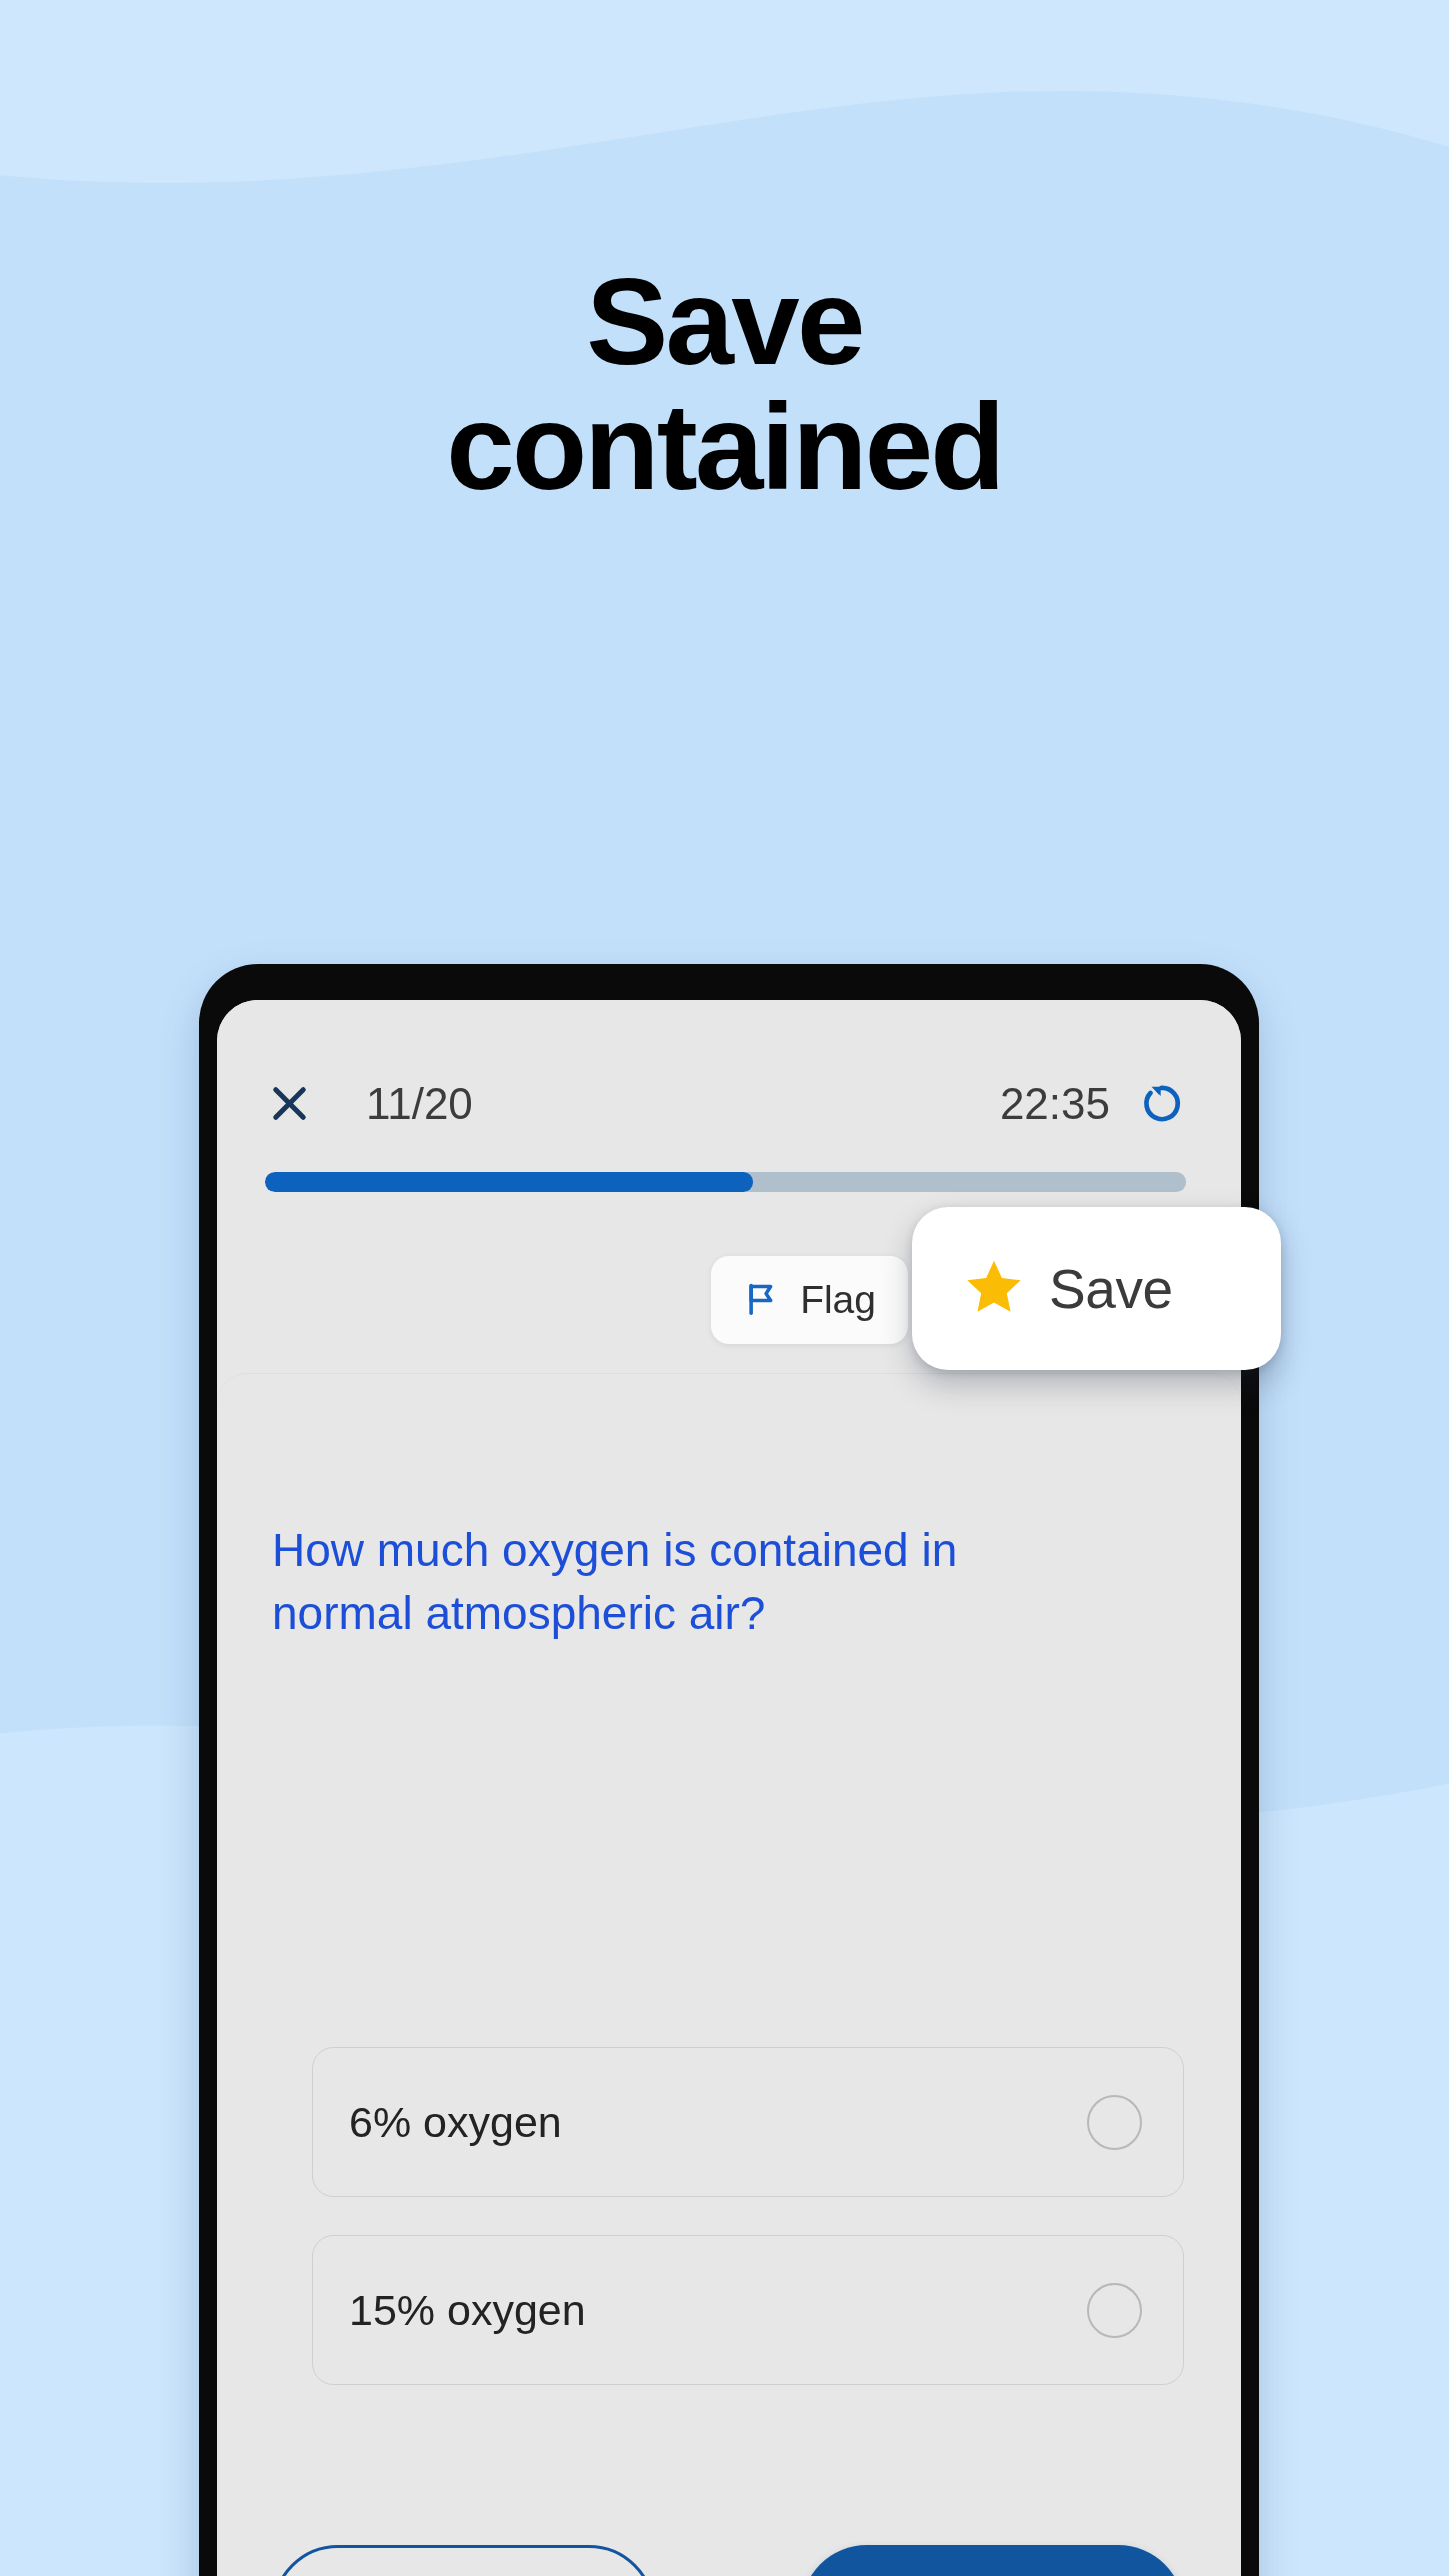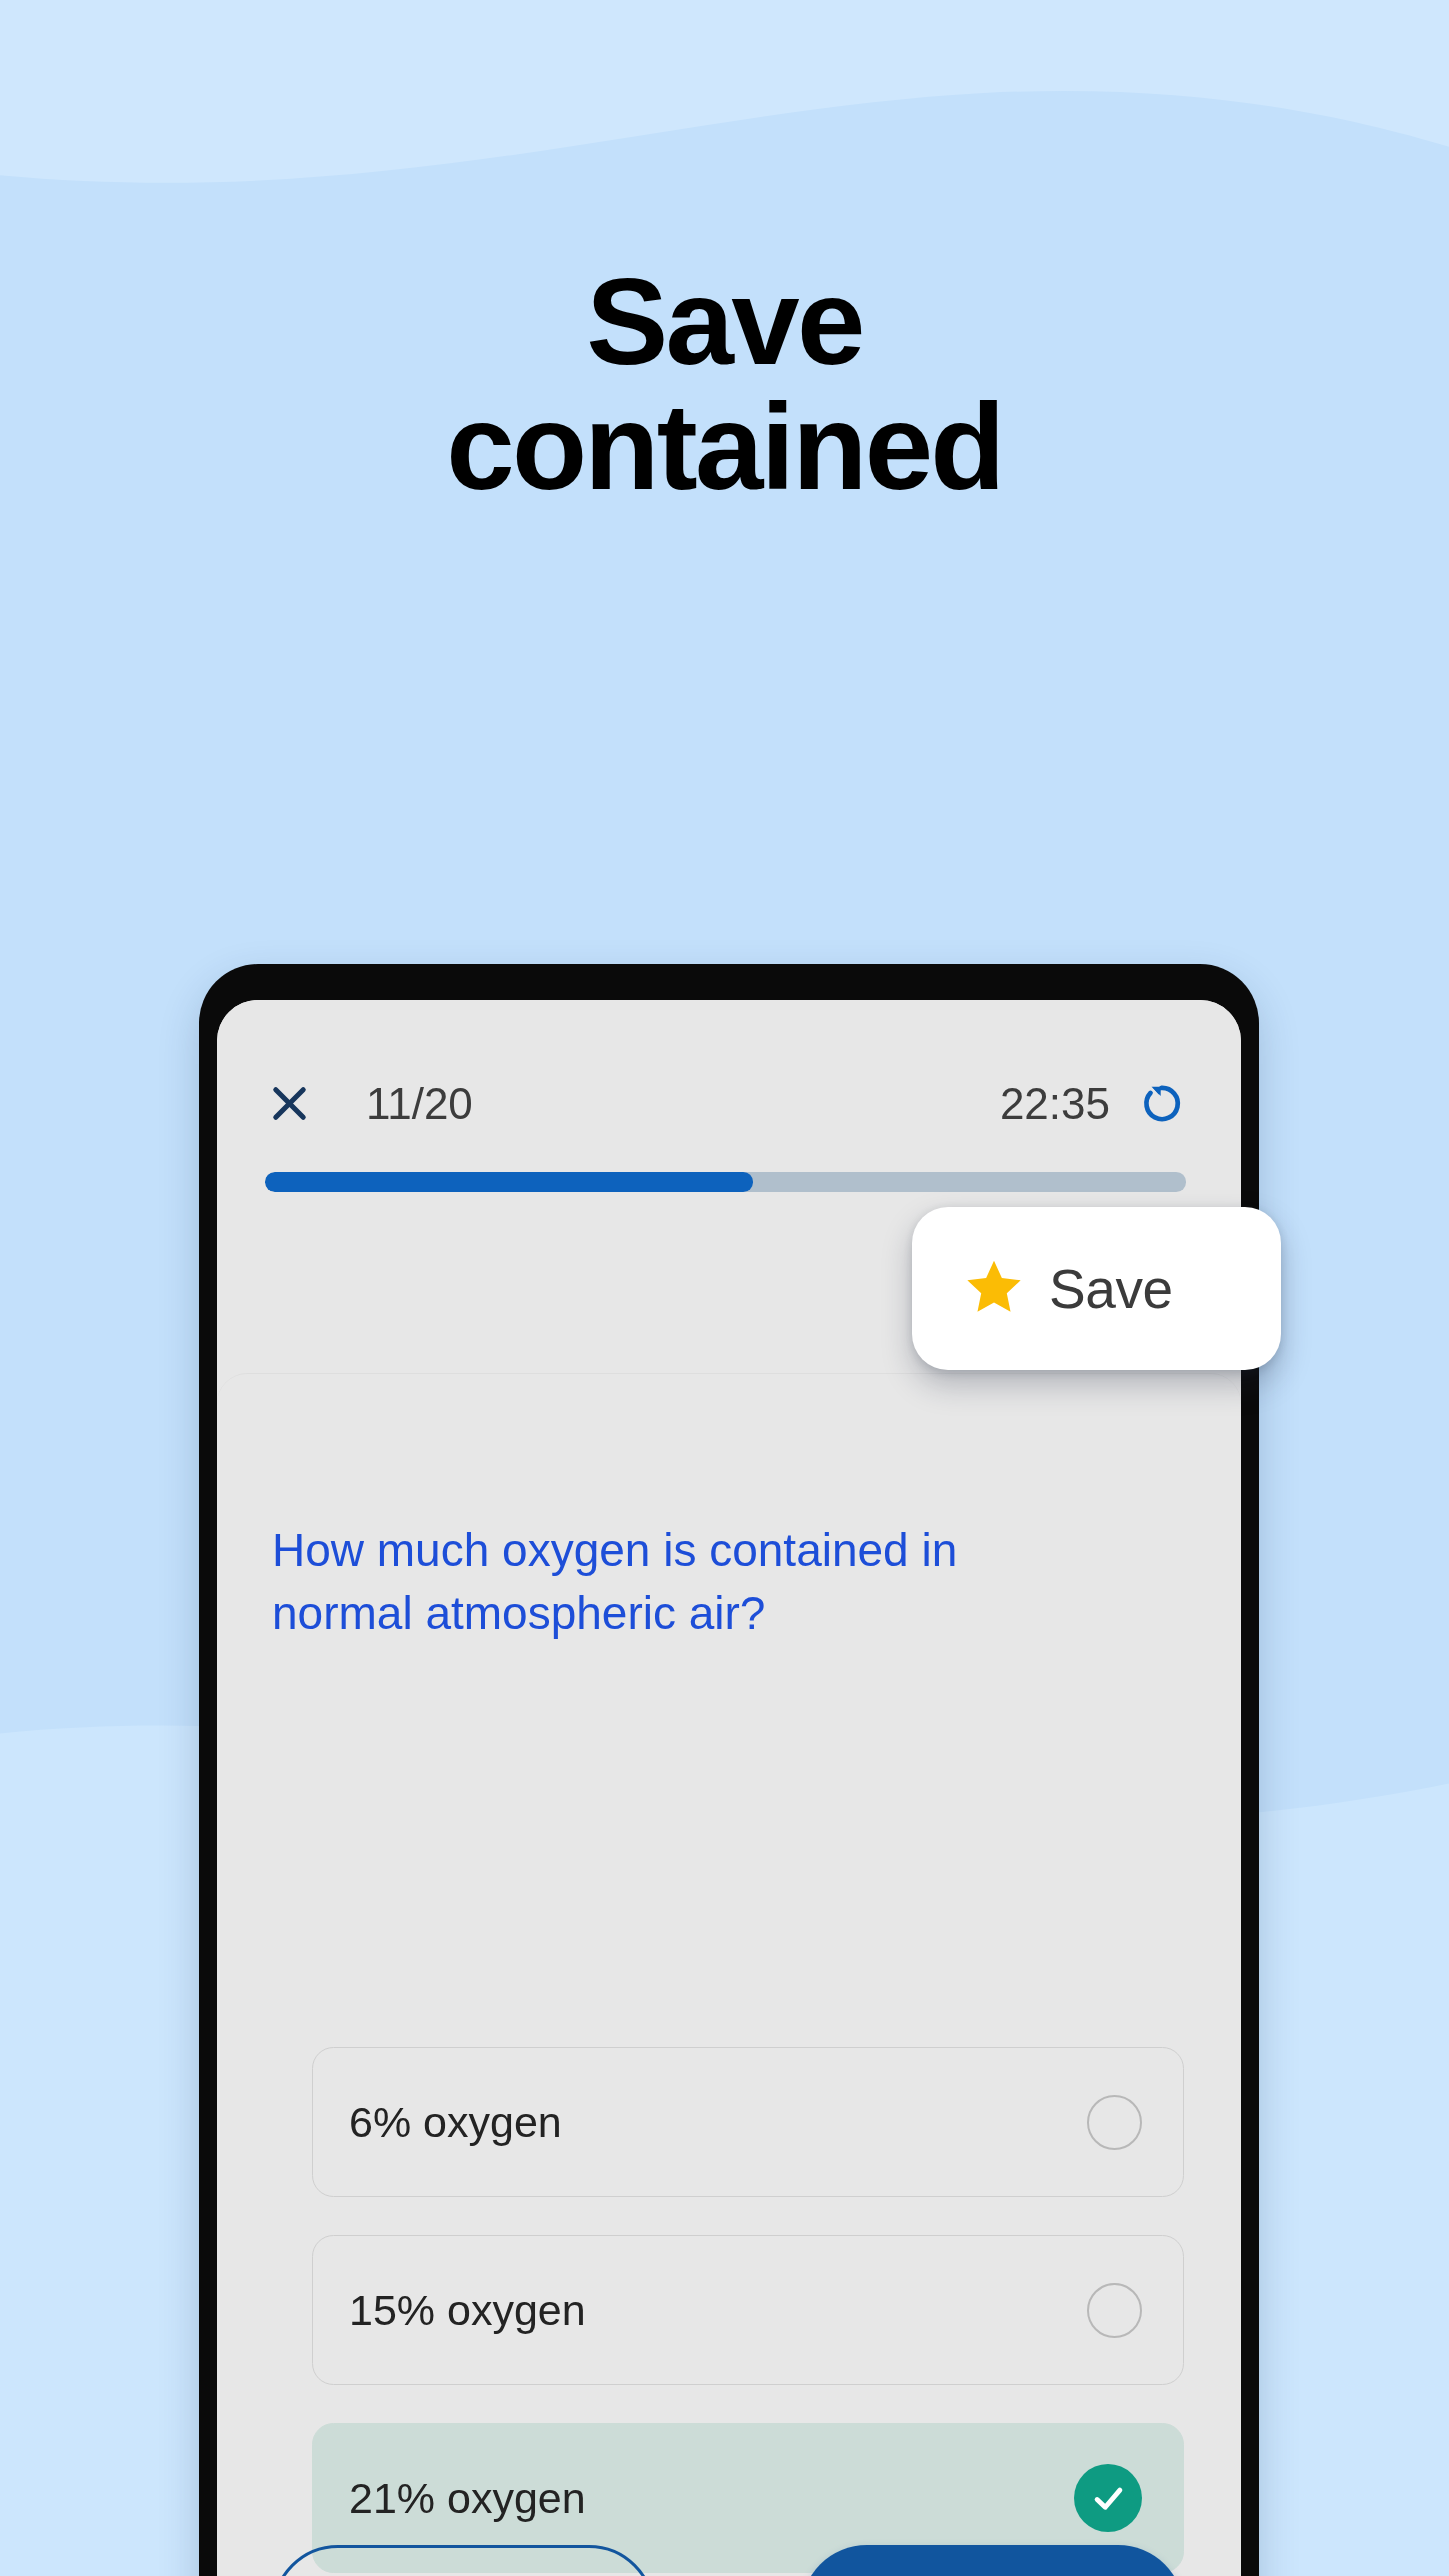--- a/index.html
+++ b/index.html
@@ -322,45 +322,48 @@
             <polyline points="11.6,8.2 11.6,3.4 6.9,3.4" fill="#0d62bd" stroke="none"></polyline>
             <path d="M12 4 L7.6 4 L10.6 7.4 Z" fill="#0d62bd" stroke="none"></path>
           </svg>
         </div>
       </div>
       <div class="progress-track">
         <div class="progress-fill" id="progress-fill" style="width: 53%;"></div>
       </div>
     </div>
 
+    <div class="action-row">
+      <div class="flag-btn">
+        <span>
+          <svg width="39" height="39" viewBox="0 0 24 24" fill="none" stroke="#1668c4" stroke-width="2.2" stroke-linejoin="round" stroke-linecap="round">
+            <path d="M5 21 L5 4"></path>
+            <path d="M5 4.6 L17 4.6 L14.2 9 L17 13.2 L5 13.2 Z"></path>
+          </svg>
+        </span>
+        <span class="lbl">Flag</span>
+      </div>
+    </div>
 
     <div class="question-card">
 
       <div class="question-text">How much oxygen is contained in normal atmospheric air?</div>
 
       <div class="options">
 
         <div class="option neutral">
           <span class="opt-label">6% oxygen</span>
           <span class="radio-empty"></span>
         </div>
 
         <div class="option neutral">
           <span class="opt-label">15% oxygen</span>
           <span class="radio-empty"></span>
         </div>
 
-        <div class="option correct">
-          <span class="opt-label">21% oxygen</span>
-          <span class="mark green">
-            <svg width="39" height="39" viewBox="0 0 24 24" fill="none" stroke="#ffffff" stroke-width="3" stroke-linecap="round" stroke-linejoin="round">
-              <polyline points="5,12.6 10,17.4 19,6.8"></polyline>
-            </svg>
-          </span>
-        </div>
 
       </div>
 
       <div class="nav-row">
         <div class="btn-back">
           
           
         </div>
         <div class="nav-gap"></div>
         <div class="btn-next">

